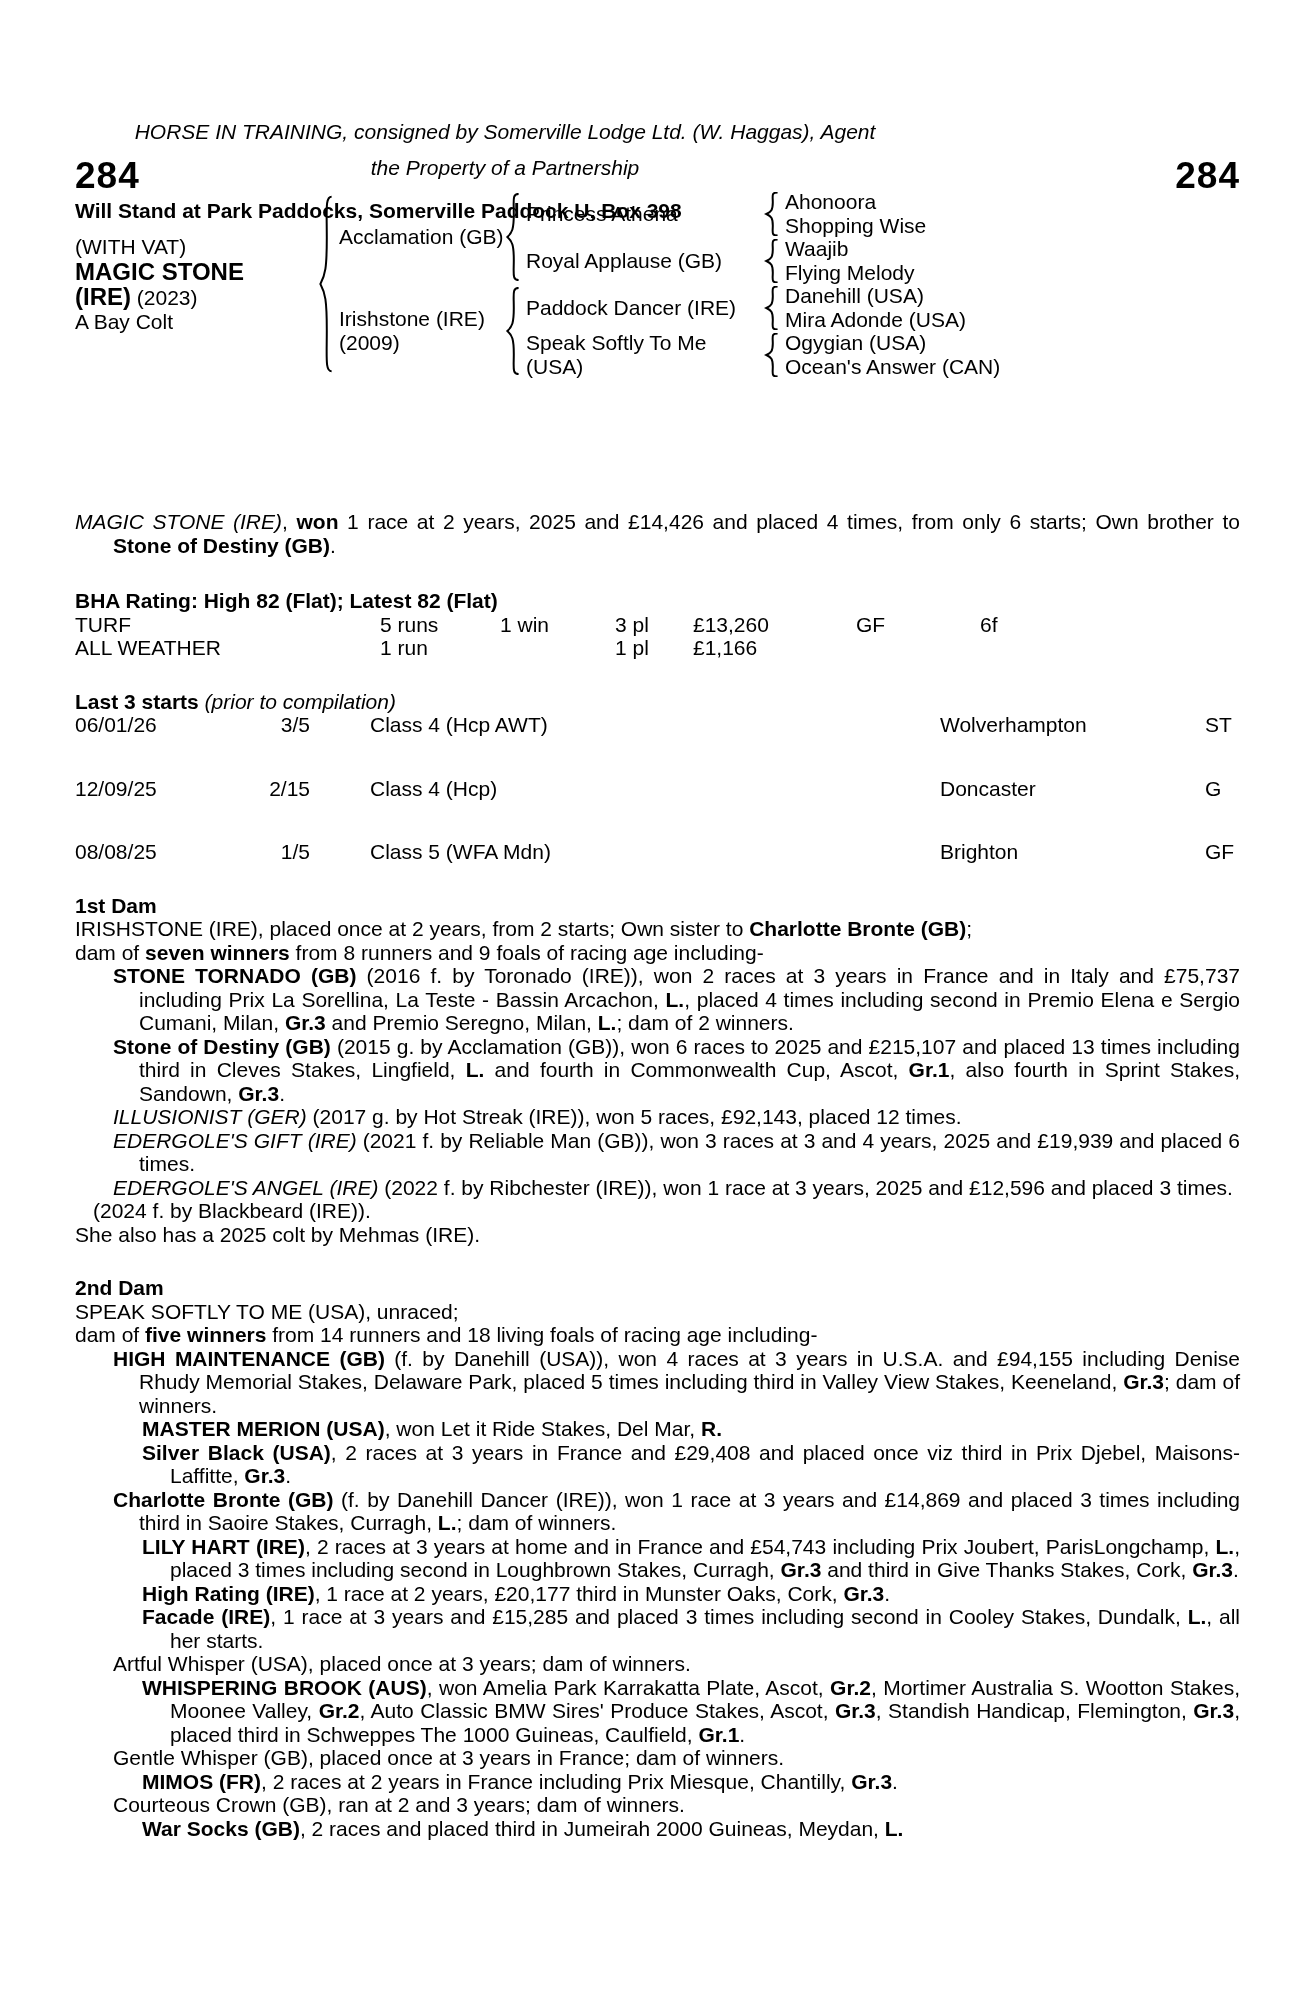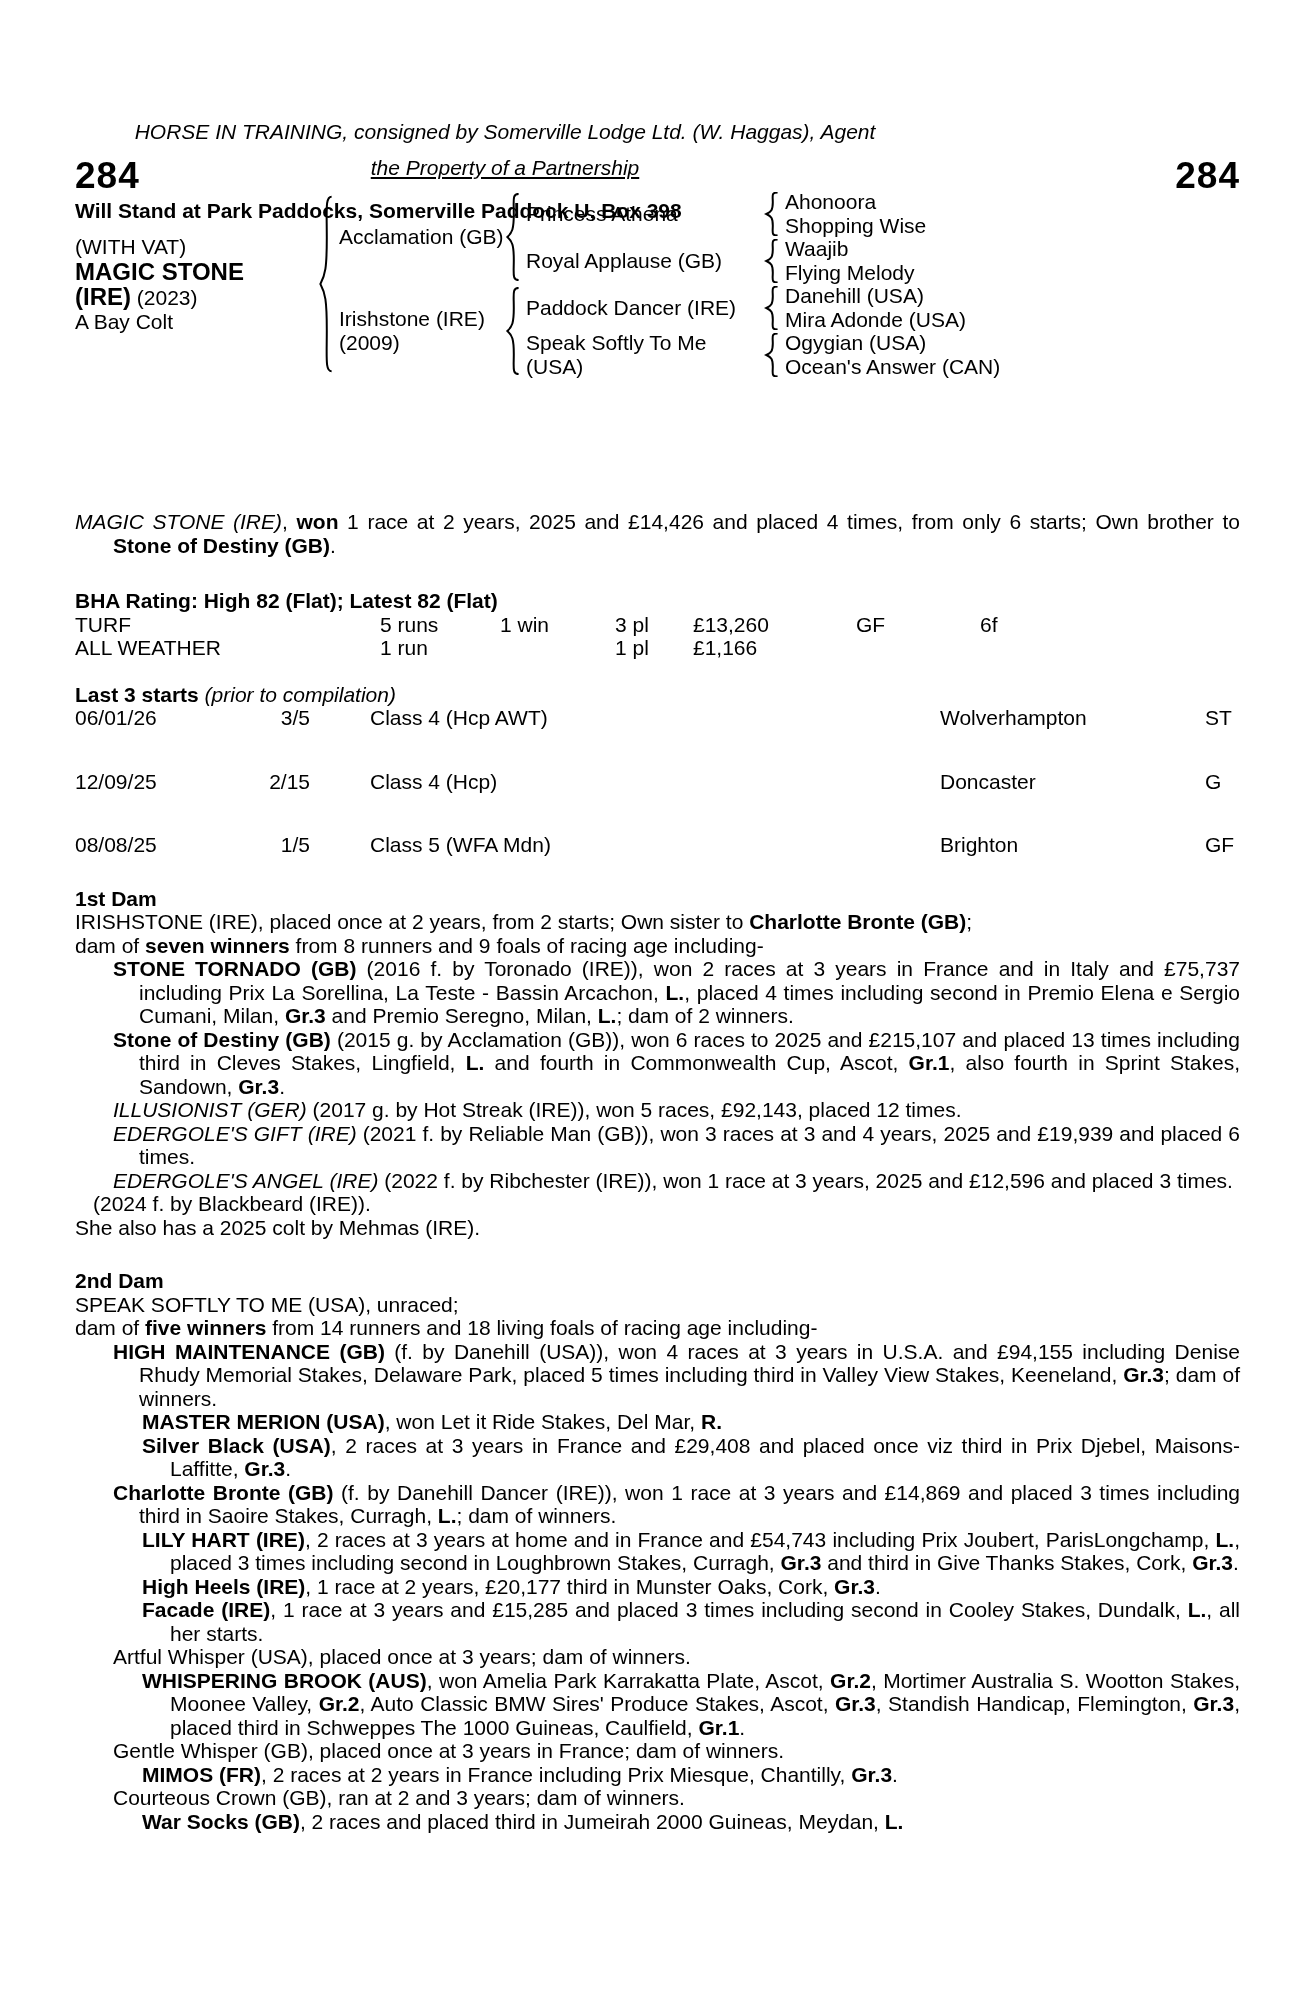--- a/index.html
+++ b/index.html
@@ -14,21 +14,21 @@
   .b{font-weight:bold;}
   .i{font-style:italic;}
 
   
   .header-center{width:860px;text-align:center;}
   .consignor{font-style:italic;}
   .lot-row{position:relative;margin-top:4px;height:44px;}
   .lot-num{position:absolute;top:8px;font-weight:bold;font-size:37px;line-height:40px;letter-spacing:1px;}
   .lot-left{left:0;}
   .lot-right{right:0;}
-  .property{font-style:italic;padding-top:8px;text-decoration:underline;}
+  .property{font-style:italic;padding-top:8px;}
   .stand-line{font-weight:bold;margin-top:7px;}
 
   
   .pedigree{display:flex;align-items:center;height:188px;margin-top:-32px;}
   .ped-subject{width:243px;line-height:24px;}
   .subject-name{font-weight:bold;font-size:24px;line-height:26px;}
   .brace{flex:0 0 16px;margin-right:5px;}
   .gen2-col{flex:1;}
   .gen2-block{display:flex;align-items:center;height:94px;}
   .gen2-name{width:166px;line-height:24px;}
@@ -46,21 +46,21 @@
   .l1{padding-left:64px;text-indent:-26px;}
   .l2{padding-left:95px;text-indent:-28px;}
 
   .section-heading{font-weight:bold;}
   .bha{margin-top:32px;}
   .bha-grid{display:grid;grid-template-columns:305px 120px 115px 78px 90px 175px 1fr;}
   .bha-grid .money{}
   .bha-grid .going{text-align:center;}
   .bha-grid .dist{padding-left:22px;}
 
-  .last3{margin-top:23px;}
+  .last3{margin-top:30px;}
   .last3-grid{display:grid;grid-template-columns:115px 80px 550px 225px 80px 1fr;gap:40px;}
   .last3-grid .pos{text-align:right;}
   .last3-grid .cls{padding-left:20px;}
 
   .dam-section{margin-top:30px;}
 </style>
 </head>
 <body>
 
 <div class="page">
@@ -210,21 +210,21 @@
 
   <div class="dam-section">
     <div class="section-heading">2nd Dam</div>
     <div class="para l0"><span>SPEAK SOFTLY TO ME (USA), unraced;</span></div>
     <div class="para l0"><span>dam of </span><span class="b">five winners</span><span> from 14 runners and 18 living foals of racing age including-</span></div>
     <div class="para l1"><span class="b">HIGH MAINTENANCE (GB)</span><span> (f. by Danehill (USA)), won 4 races at 3 years in U.S.A. and £94,155 including Denise Rhudy Memorial Stakes, Delaware Park, placed 5 times including third in Valley View Stakes, Keeneland, </span><span class="b">Gr.3</span><span>; dam of winners.</span></div>
     <div class="para l2"><span class="b">MASTER MERION (USA)</span><span>, won Let it Ride Stakes, Del Mar, </span><span class="b">R.</span></div>
     <div class="para l2"><span class="b">Silver Black (USA)</span><span>, 2 races at 3 years in France and £29,408 and placed once viz third in Prix Djebel, Maisons-Laffitte, </span><span class="b">Gr.3</span><span>.</span></div>
     <div class="para l1"><span class="b">Charlotte Bronte (GB)</span><span> (f. by Danehill Dancer (IRE)), won 1 race at 3 years and £14,869 and placed 3 times including third in Saoire Stakes, Curragh, </span><span class="b">L.</span><span>; dam of winners.</span></div>
     <div class="para l2"><span class="b">LILY HART (IRE)</span><span>, 2 races at 3 years at home and in France and £54,743 including Prix Joubert, ParisLongchamp, </span><span class="b">L.</span><span>, placed 3 times including second in Loughbrown Stakes, Curragh, </span><span class="b">Gr.3</span><span> and third in Give Thanks Stakes, Cork, </span><span class="b">Gr.3</span><span>.</span></div>
-    <div class="para l2"><span class="b">High Heels (IRE)</span><span>, 1 race at 2 years, £20,177 third in Munster Oaks, Cork, </span><span class="b">Gr.3</span><span>.</span></div>
+    <div class="para l2"><span class="b">High Rating (IRE)</span><span>, 1 race at 2 years, £20,177 third in Munster Oaks, Cork, </span><span class="b">Gr.3</span><span>.</span></div>
     <div class="para l2"><span class="b">Facade (IRE)</span><span>, 1 race at 3 years and £15,285 and placed 3 times including second in Cooley Stakes, Dundalk, </span><span class="b">L.</span><span>, all her starts.</span></div>
     <div class="para l1"><span>Artful Whisper (USA), placed once at 3 years; dam of winners.</span></div>
     <div class="para l2"><span class="b">WHISPERING BROOK (AUS)</span><span>, won Amelia Park Karrakatta Plate, Ascot, </span><span class="b">Gr.2</span><span>, Mortimer Australia S. Wootton Stakes, Moonee Valley, </span><span class="b">Gr.2</span><span>, Auto Classic BMW Sires' Produce Stakes, Ascot, </span><span class="b">Gr.3</span><span>, Standish Handicap, Flemington, </span><span class="b">Gr.3</span><span>, placed third in Schweppes The 1000 Guineas, Caulfield, </span><span class="b">Gr.1</span><span>.</span></div>
     <div class="para l1"><span>Gentle Whisper (GB), placed once at 3 years in France; dam of winners.</span></div>
     <div class="para l2"><span class="b">MIMOS (FR)</span><span>, 2 races at 2 years in France including Prix Miesque, Chantilly, </span><span class="b">Gr.3</span><span>.</span></div>
     <div class="para l1"><span>Courteous Crown (GB), ran at 2 and 3 years; dam of winners.</span></div>
     <div class="para l2"><span class="b">War Socks (GB)</span><span>, 2 races and placed third in Jumeirah 2000 Guineas, Meydan, </span><span class="b">L.</span></div>
   </div>
 
 </div>

